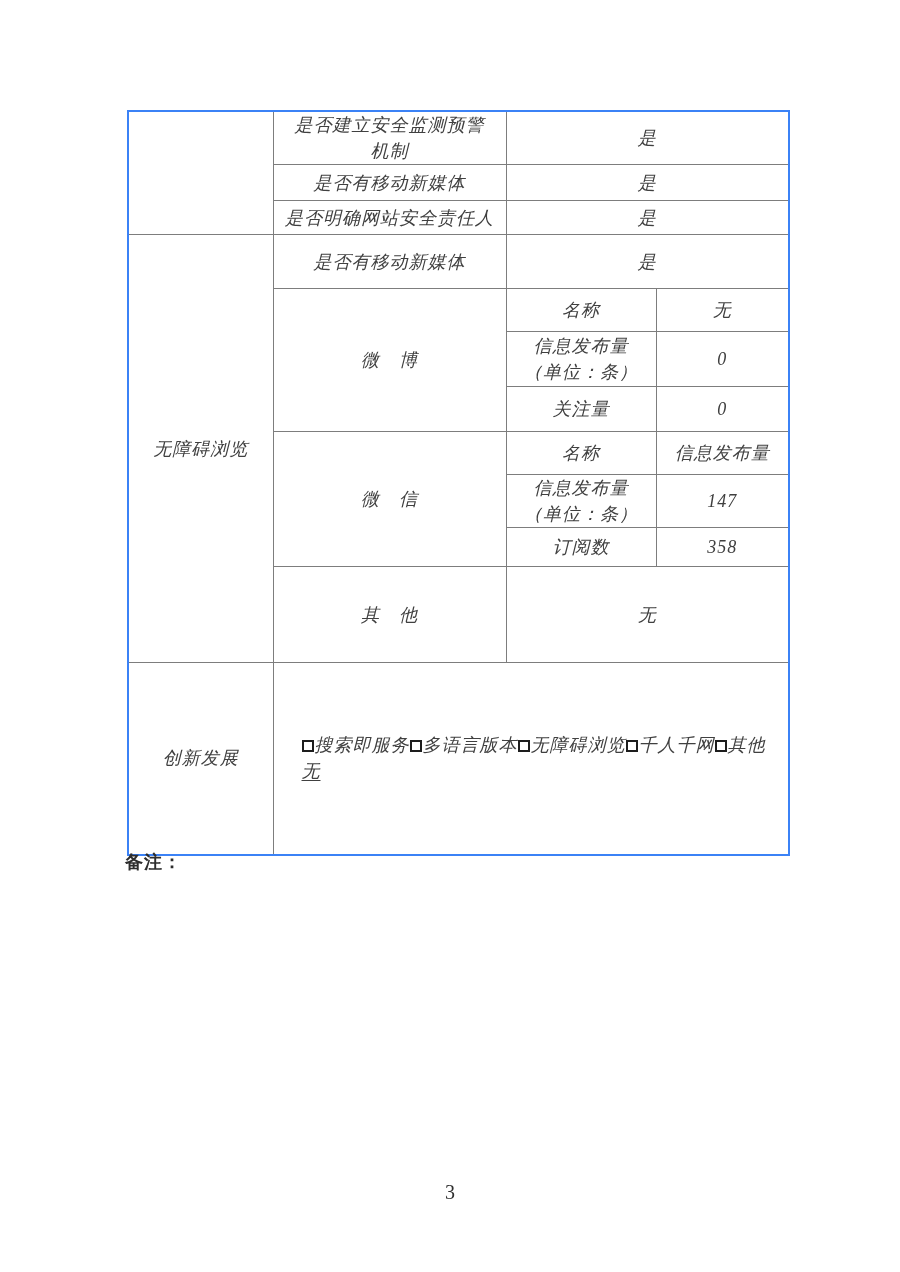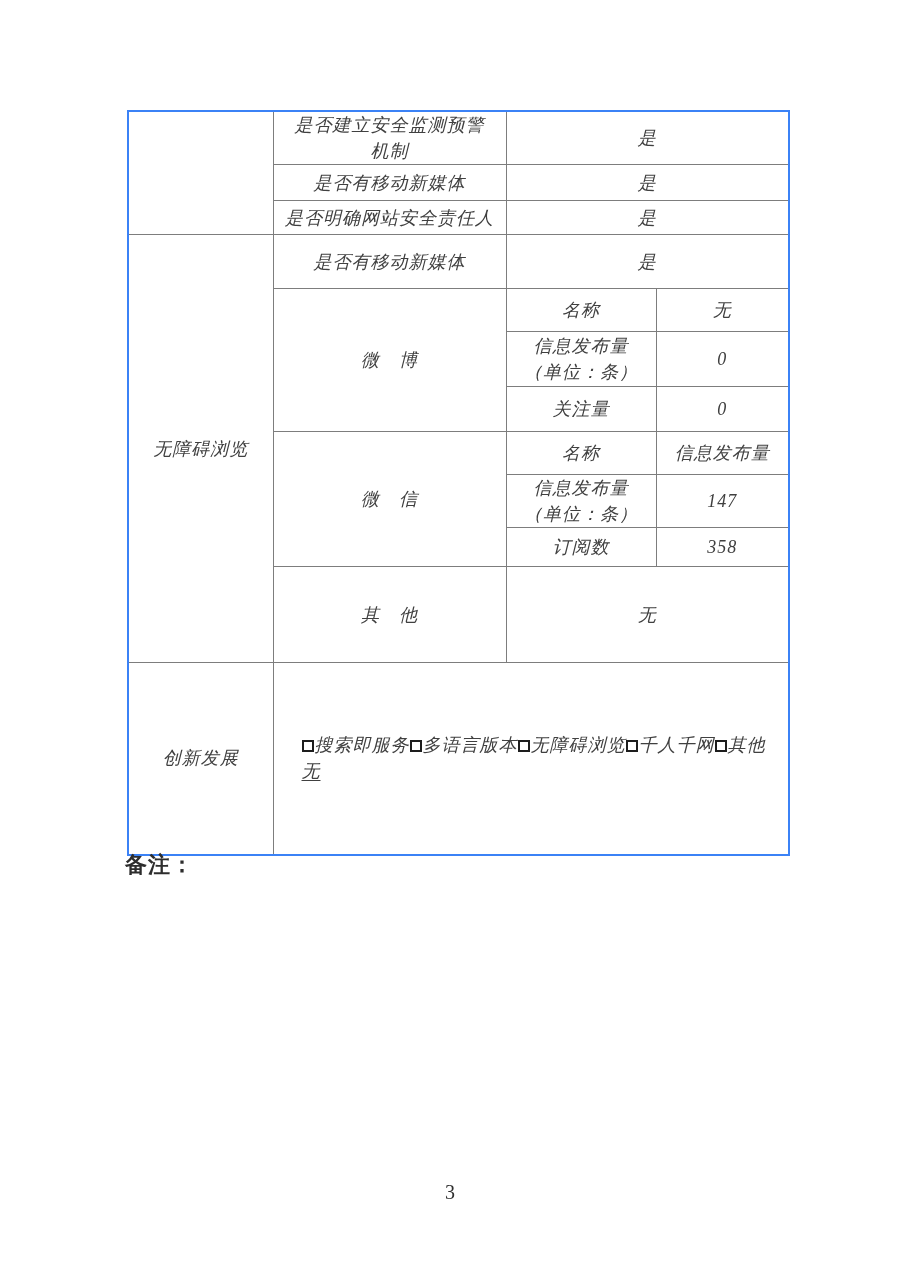--- a/index.html
+++ b/index.html
@@ -35,21 +35,21 @@
     border-radius:18px;
   }
   .cb {
     display:inline-block; width:12px; height:12px;
     border:2px solid #1d1d1d; background:#fff;
     margin:0 1px -1px 0;
   }
   .innov-other-value span { text-decoration:underline; text-underline-offset:3px; }
   .notes {
     position:absolute; left:125px; top:850px;
-    font-size:22px; font-weight:bold; color:#2d2d2d;
+    font-size:18px; font-weight:bold; color:#2d2d2d;
     letter-spacing:1px;
   }
   .page-number {
     position:absolute; left:0; top:1181px; width:900px;
     text-align:center; font-size:20px; color:#303030;
   }
 </style>
 </head>
 <body>
 

